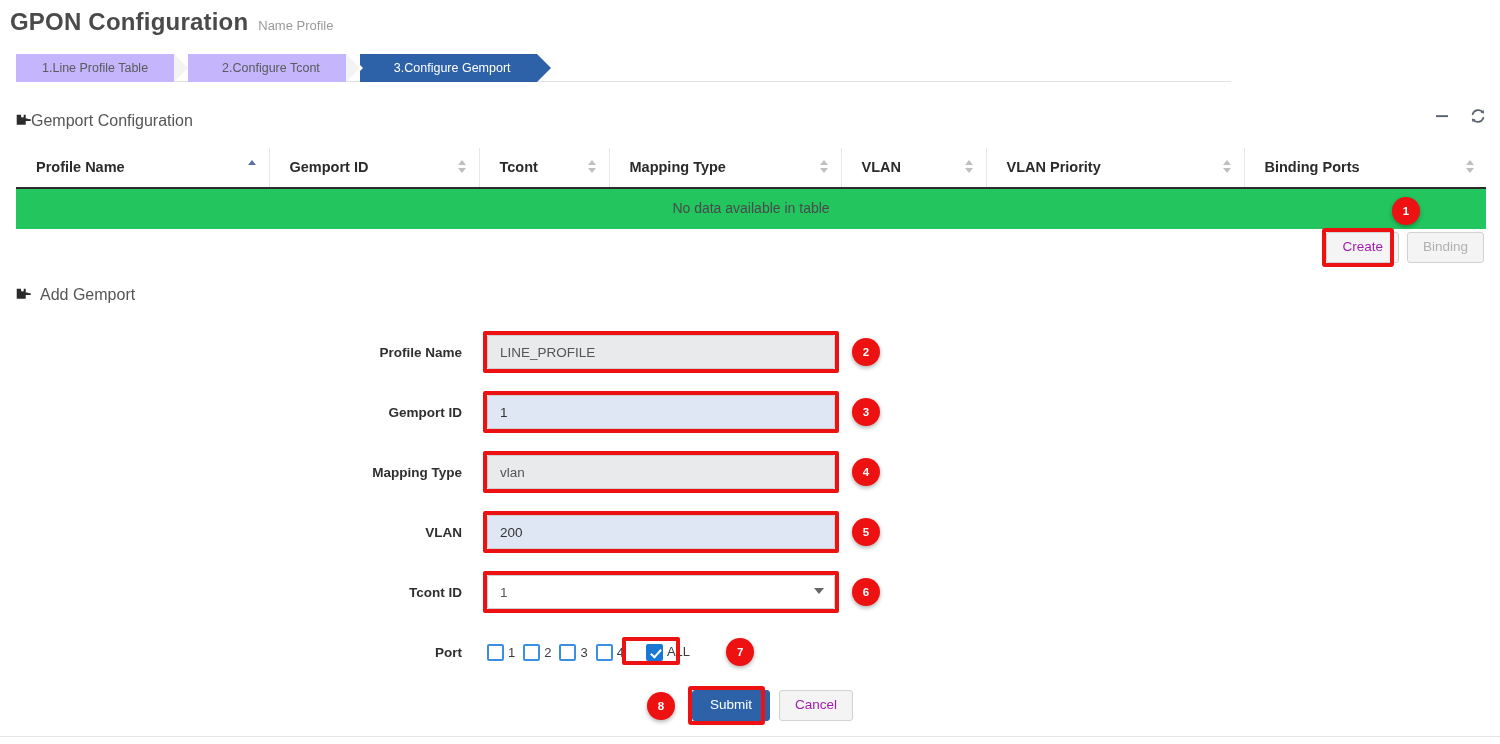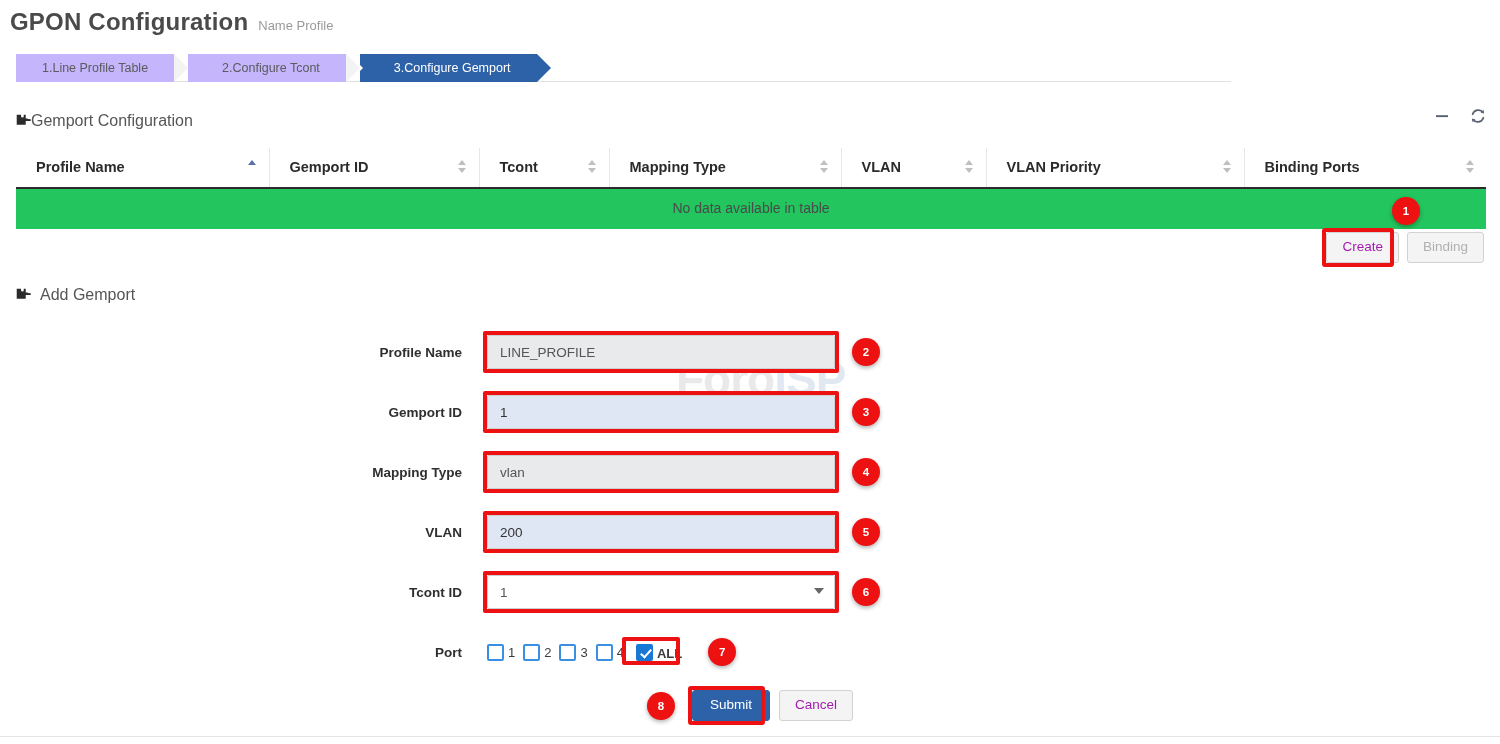--- a/index.html
+++ b/index.html
@@ -220,21 +220,21 @@
   .cb.checked { background: #1878d4; border-color: #1878d4; }
   .cb.checked::after {
     content: "";
     position: absolute; left: 5px; top: 1px;
     width: 4px; height: 9px;
     border: solid #ffffff;
     border-width: 0 2px 2px 0;
     transform: rotate(42deg);
   }
   .plab { font-size: 13px; color: #3c3c3c; margin-left: 4px; }
-  .allwrap { position: relative; display: flex; align-items: flex-end; padding: 2px 10px; font-weight: bold; }
+  .allwrap { position: relative; display: flex; align-items: flex-start; padding: 2px 20px; }
   .hl-all {
     position: absolute; left: -4px; top: -5px;
     width: 58px; height: 28px;
     border: 4px solid #ee1111; border-radius: 2px;
     pointer-events: none;
   }
 
   
   .subrow {
     position: absolute; left: 0; top: 690px; width: 1500px;
@@ -387,23 +387,20 @@
   <div class="badge" style="left:1392px; top:197px;">1</div>
 
   <div class="sec-head">
     <svg class="puzzle-icon" viewBox="0 0 20 20">
       <path fill="#2b2b2b" d="M3.2 2.2h5.1v1.5a1.6 1.6 0 1 0 3.2 0V2.2h2.3v4.2h1.6a1.5 1.5 0 1 1 0 3H13.8v4.3H3.2V2.2z"></path>
       <rect x="15.6" y="7.2" width="4" height="2.2" fill="#2b2b2b"></rect>
     </svg>
     <span class="sec-title">Add Gemport</span>
   </div>
 
-  <div class="watermark">
-    <span class="wm-a">Foro</span><span class="wm-b">ISP</span>
-  </div>
 
   <div class="form">
 
     <div class="frow">
       <div class="flabel">Profile Name</div>
       <div class="fctl">
         <input class="inp" type="text" readonly="" value="LINE_PROFILE" style="">
         <span class="hl"></span>
         <span class="badge" style="left:365px; top:3px;">2</span>
       </div>

